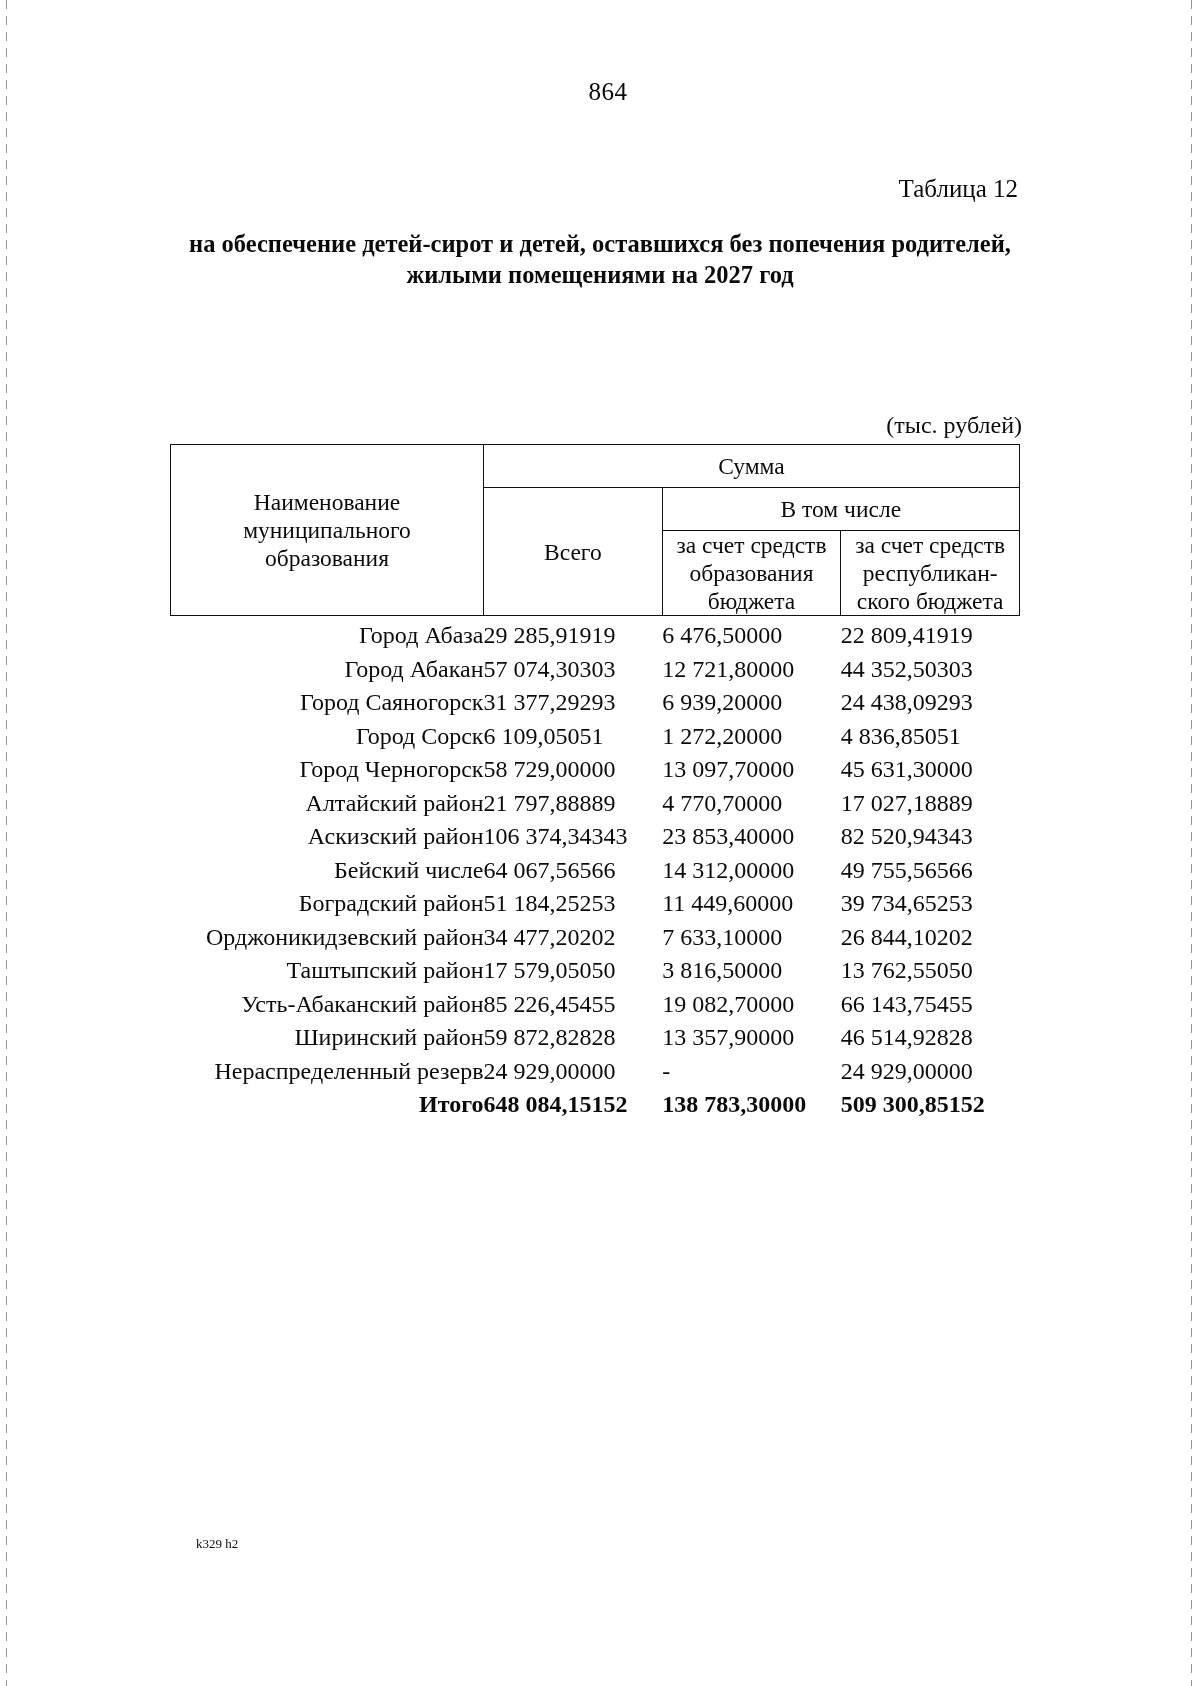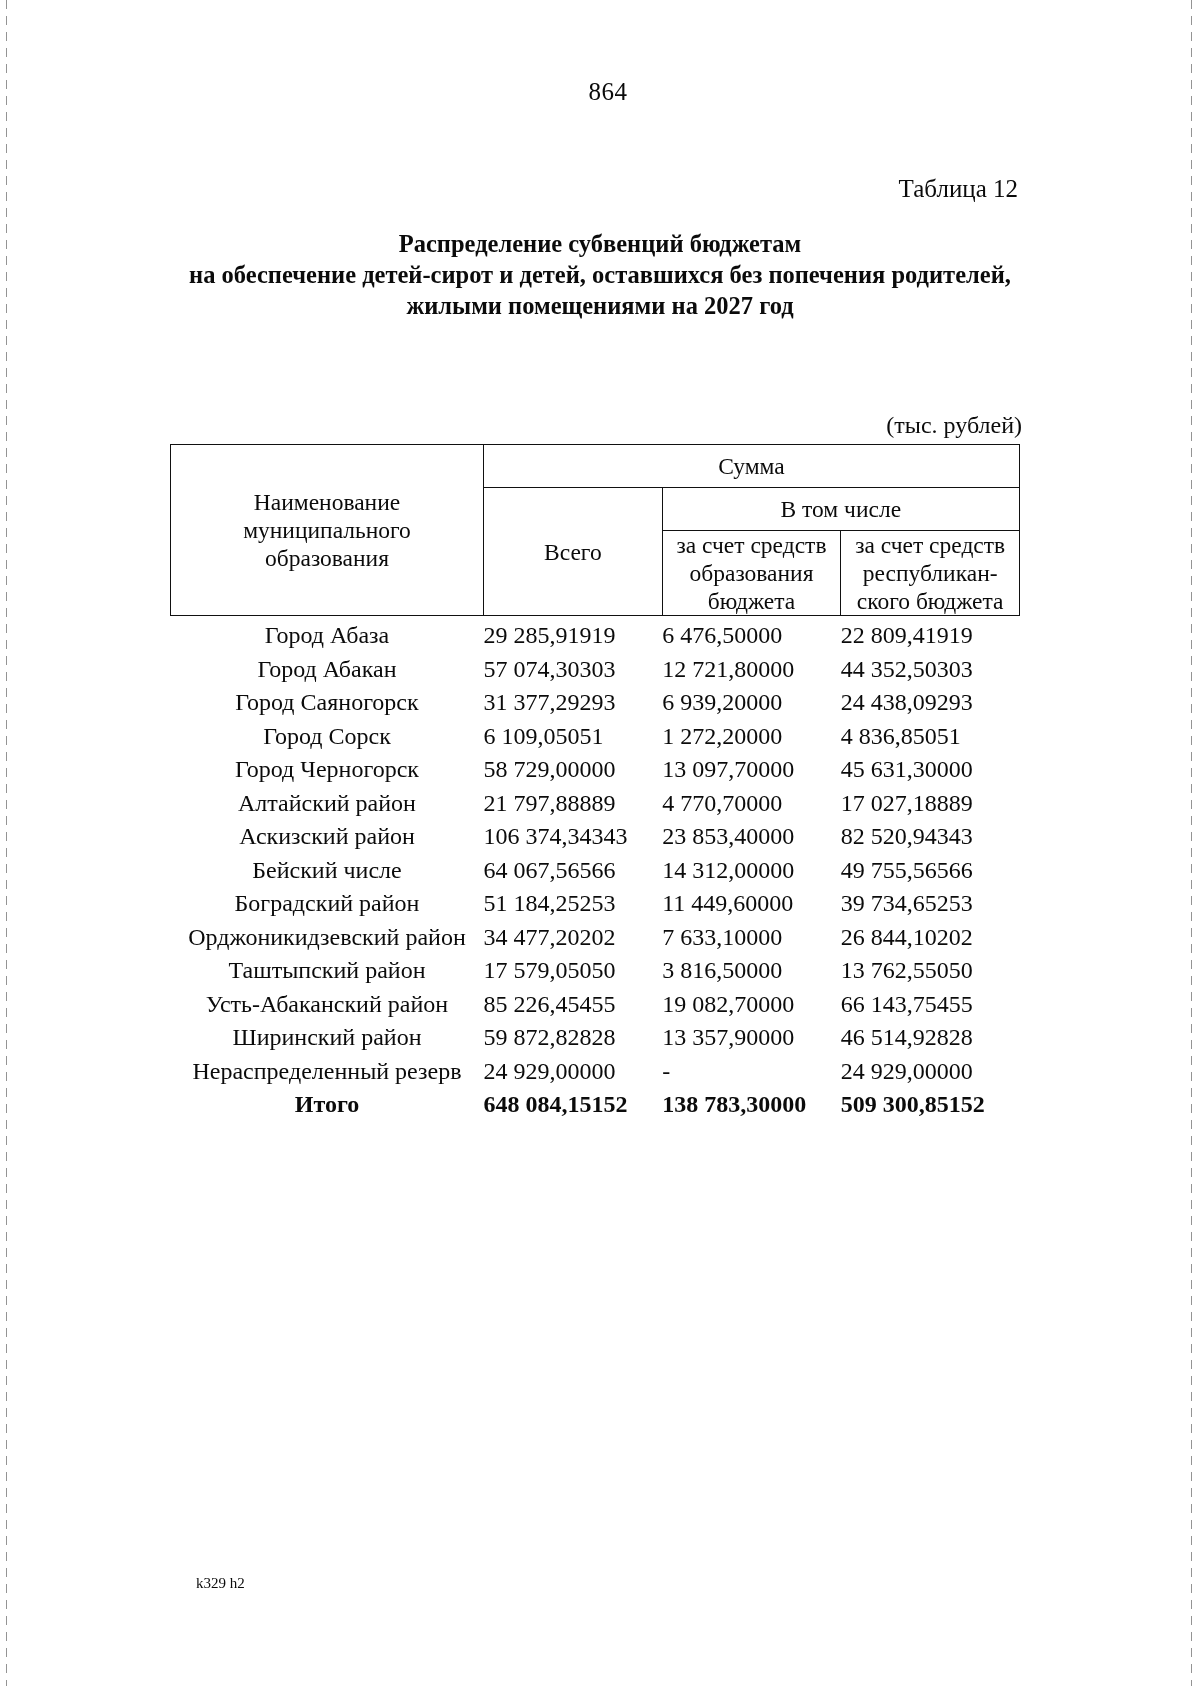--- a/index.html
+++ b/index.html
@@ -115,52 +115,51 @@
 
   tbody td {
     border: none;
     height: 33.5px;
     line-height: 33.5px;
     font-size: 24px;
     white-space: nowrap;
   }
   tbody tr.first-body td { padding-top: 3px; }
   td.c-name {
-    text-align: center;
+    text-align: right;
     padding-left: 2px;
   }
   td.c-num {
     padding-right: 3px;
   }
   tbody tr.total-row td {
     font-weight: bold;
   }
 
   .foot-code {
     position: absolute;
     left: 196px;
-    top: 1575px;
-    font-size: 15px;
+    top: 1536px;
+    font-size: 13px;
     font-family: "Liberation Serif", serif;
   }
 </style>
 </head>
 <body>
 
 <div class="page">
 
   <div class="scan-edge-left"></div>
   <div class="scan-edge-right"></div>
 
   <div class="page-number">864</div>
 
   <div class="table-label">Таблица 12</div>
 
   <div class="doc-title">
-    <span class="tline">Распределение субвенций бюджетам</span>
     <span class="tline">на обеспечение детей-сирот и детей, оставшихся без попечения родителей,</span>
     <span class="tline">жилыми помещениями на 2027 год</span>
   </div>
 
   <div class="units-note">(тыс. рублей)</div>
 
   <div class="tbl-wrap">
     <table class="subv">
       <thead>
         <tr>

